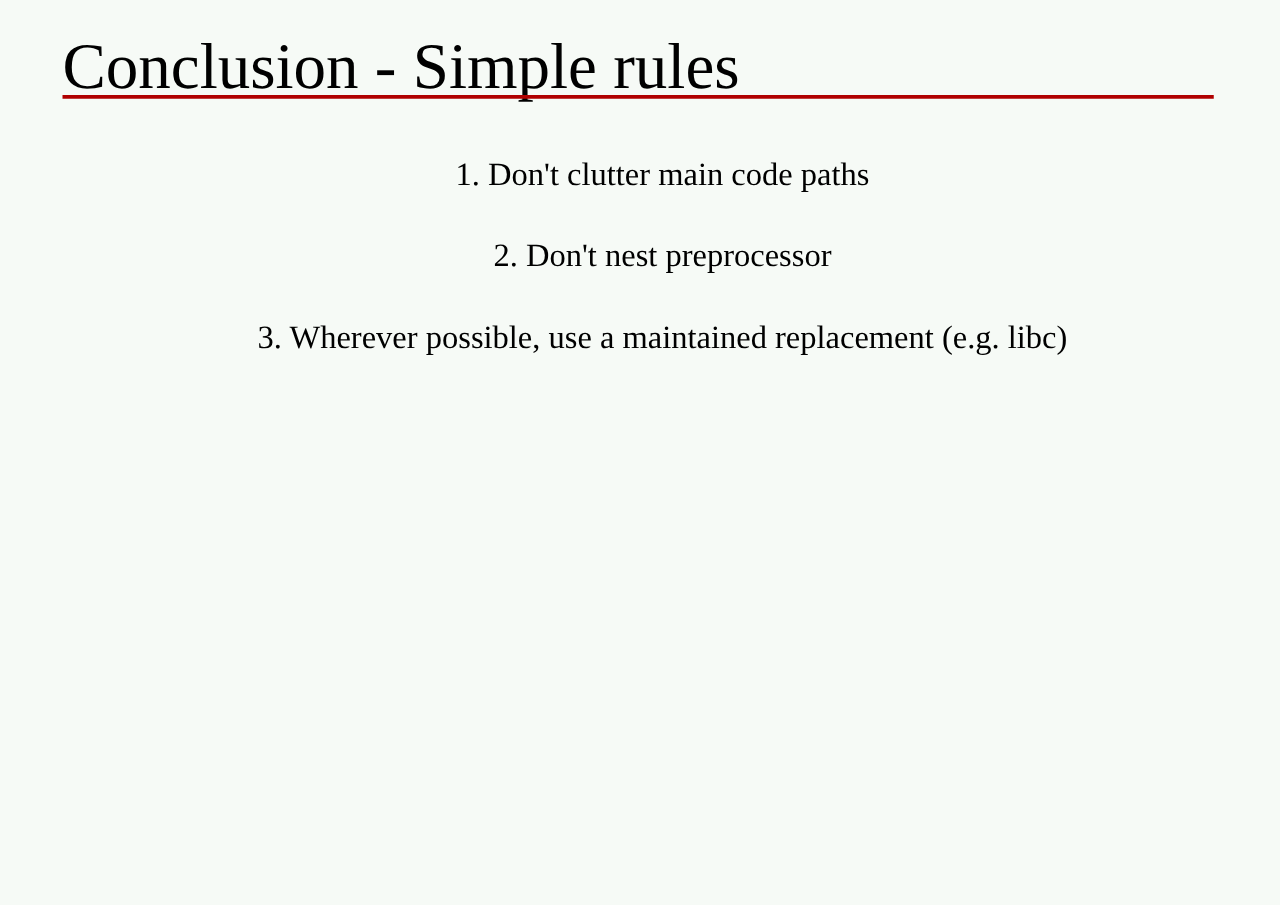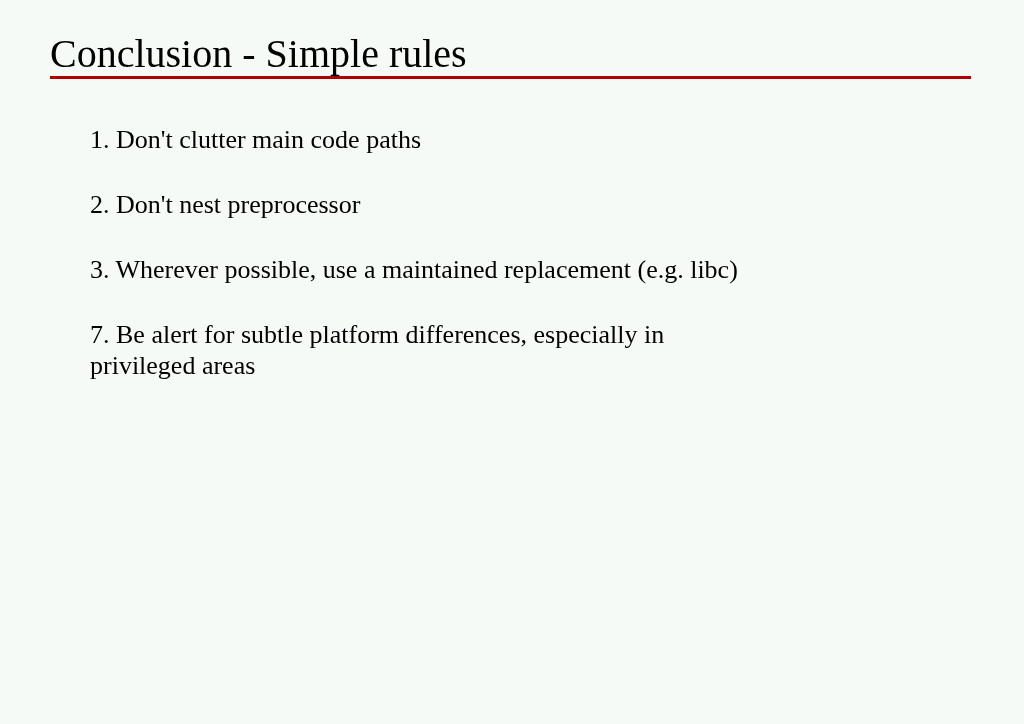--- a/index.html
+++ b/index.html
@@ -21,21 +21,21 @@
     height: 724px;
     box-sizing: border-box;
   }
 
   
   .slide-title {
     position: absolute;
     left: 50px;
     top: 30px;
     font-family: "Liberation Serif", "DejaVu Serif", serif;
-    font-size: 40px;
+    font-size: 52px;
     font-weight: normal;
     line-height: 48px;
     letter-spacing: 0px;
     color: #000000;
     margin: 0;
     white-space: nowrap;
   }
 
   .title-rule {
     position: absolute;
@@ -57,38 +57,36 @@
     list-style: none;
   }
 
   .bullet-item {
     font-family: "Liberation Serif", "DejaVu Serif", serif;
     font-size: 26px;
     line-height: 31px;
     color: #000000;
     margin: 0 0 34px 0;
     padding: 0;
-    text-align: left;
+    text-align: center;
     white-space: pre-line;
   }
 
   .bullet-item.last {
     margin-bottom: 0;
   }
 </style>
 </head>
 <body>
 
 <div class="slide">
 
   <h1 class="slide-title">Conclusion - Simple rules</h1>
 
   <div class="title-rule"></div>
 
   <ul class="bullet-list">
     <li class="bullet-item">1. Don't clutter main code paths</li>
     <li class="bullet-item">2. Don't nest preprocessor</li>
     <li class="bullet-item">3. Wherever possible, use a maintained replacement (e.g. libc)</li>
-    <li class="bullet-item last">7. Be alert for subtle platform differences, especially in
-privileged areas</li>
   </ul>
 
 </div>
 
 </body></html>

